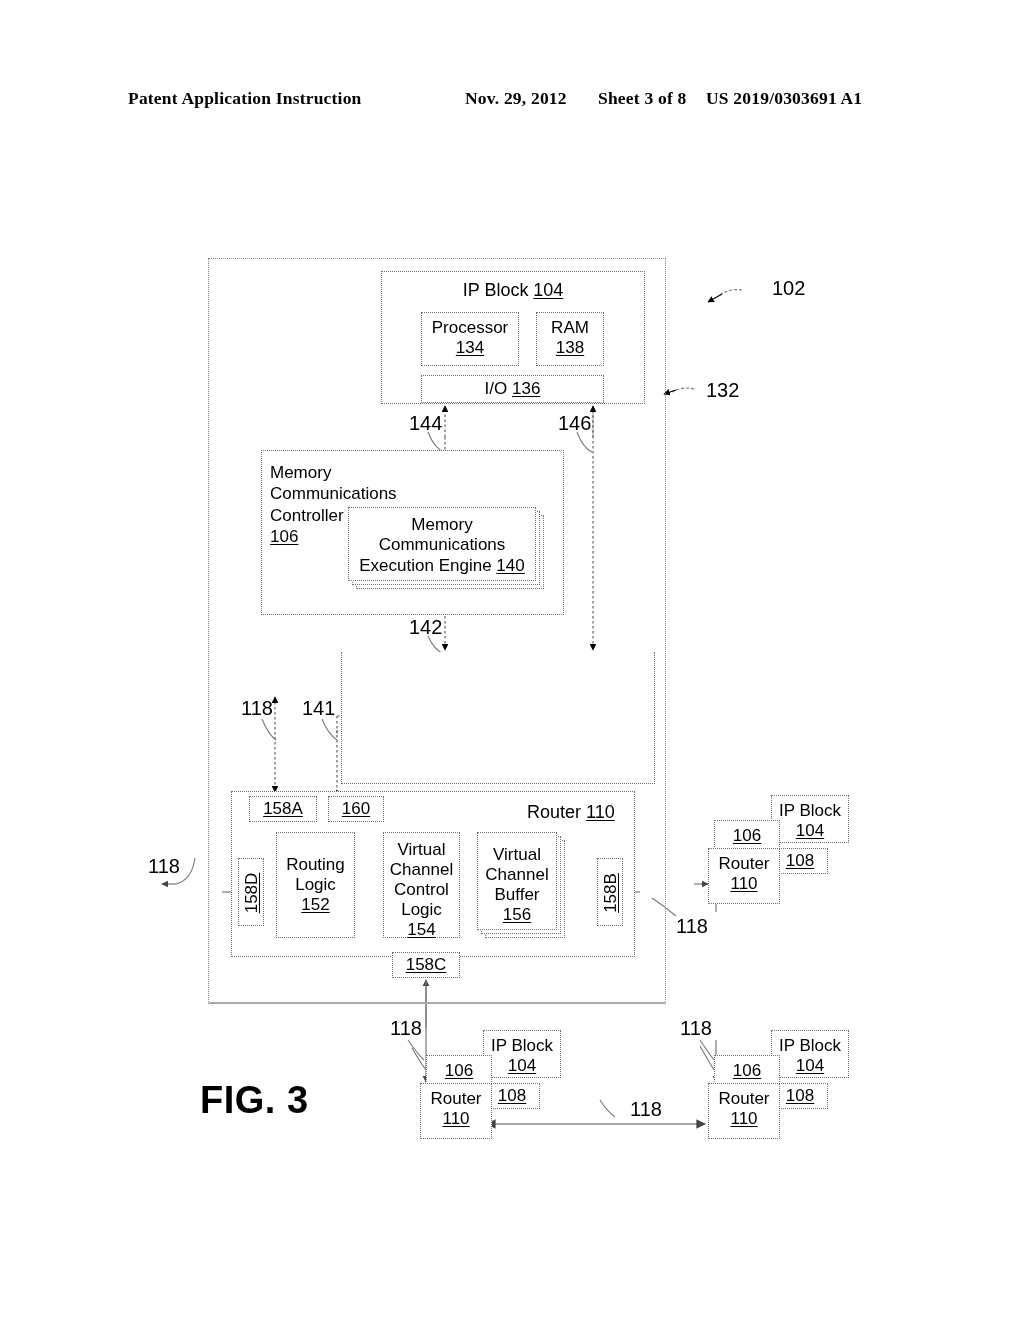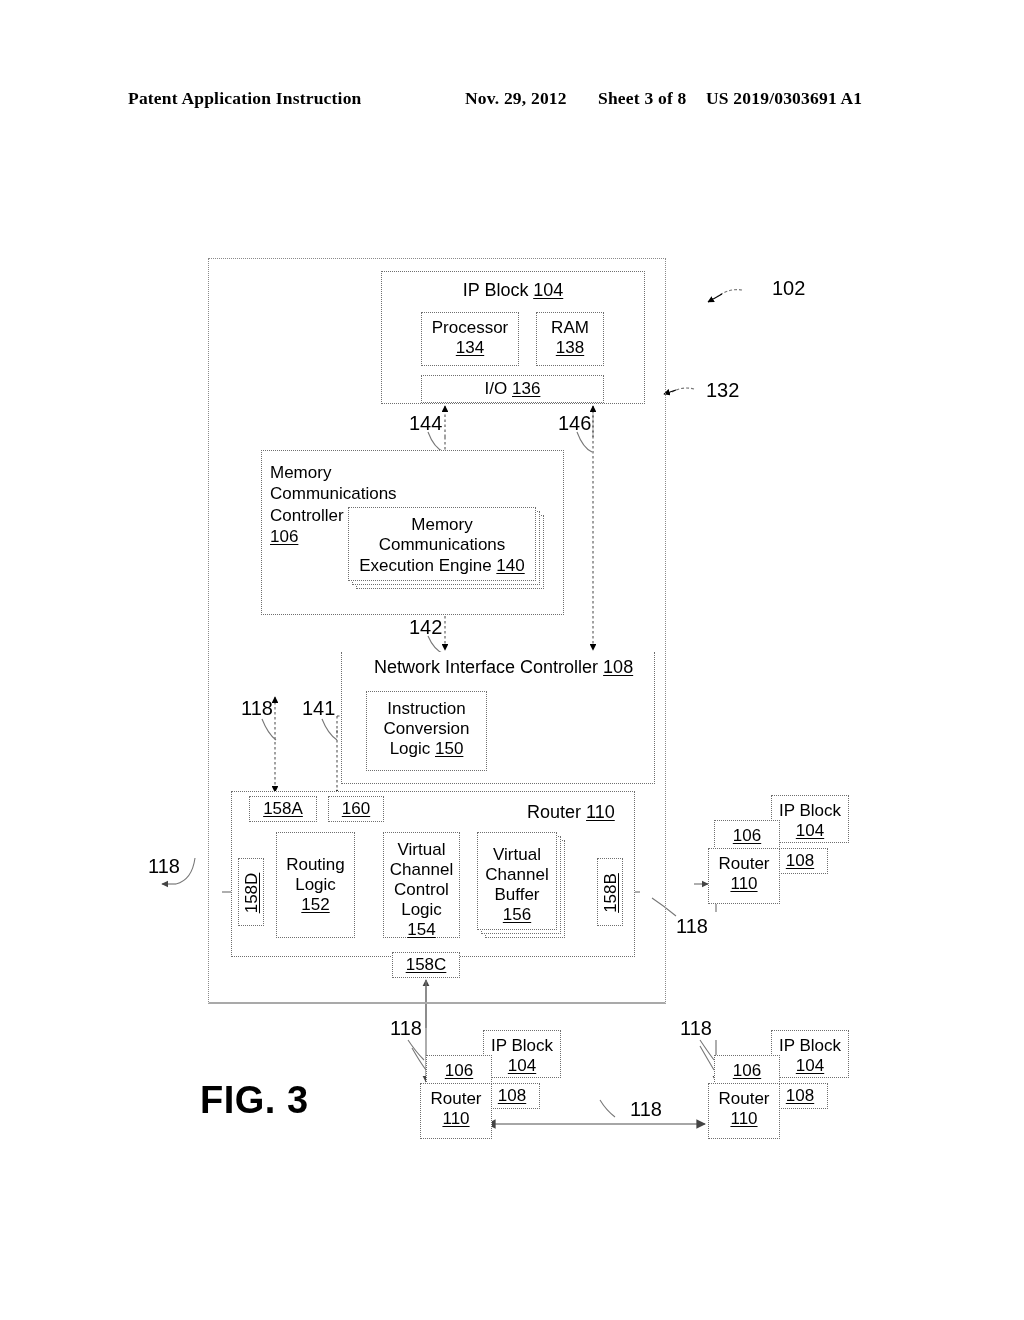--- a/index.html
+++ b/index.html
@@ -313,31 +313,21 @@
     <span>Communications</span><br>
     <span>Execution Engine</span>
     <span class="u">140</span>
   </div>
 
   <div class="ref" style="left:409px; top:412px;">144</div>
   <div class="ref" style="left:558px; top:412px;">146</div>
   <div class="ref" style="left:409px; top:616px;">142</div>
 
   <div class="bx" id="nic-box"></div>
-  <div id="nic-title" class="lbl" style="font-size:18px;">
-    <span>Network Interface Controller</span>
-    <span class="u">108</span>
-  </div>
-
-  <div class="bx" id="icl-box">
-    <span>Instruction</span><br>
-    <span>Conversion</span><br>
-    <span>Logic</span>
-    <span class="u">150</span>
-  </div>
+
 
 
   <div class="ref" style="left:241px; top:697px;">118</div>
   <div class="ref" style="left:302px; top:697px;">141</div>
 
   <div class="bx" id="router-box"></div>
   <div id="router-title" class="lbl" style="font-size:18px;">
     <span>Router</span>
     <span class="u">110</span>
   </div>

